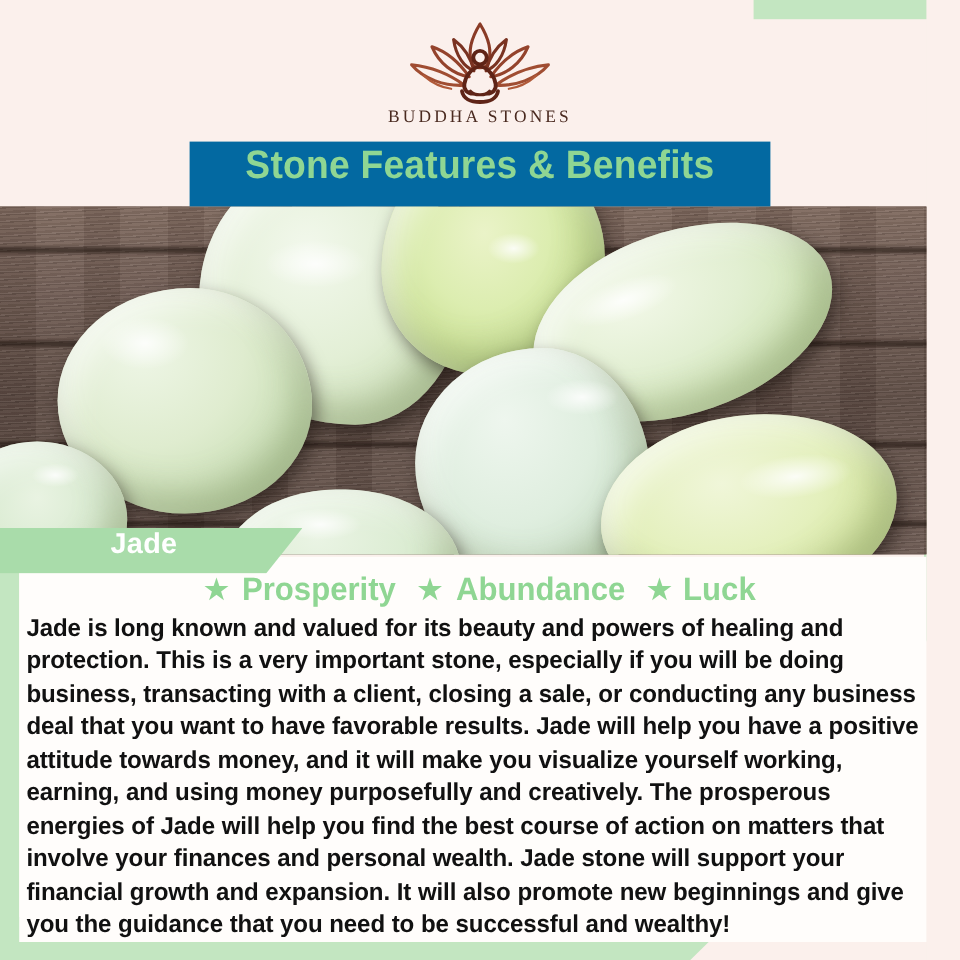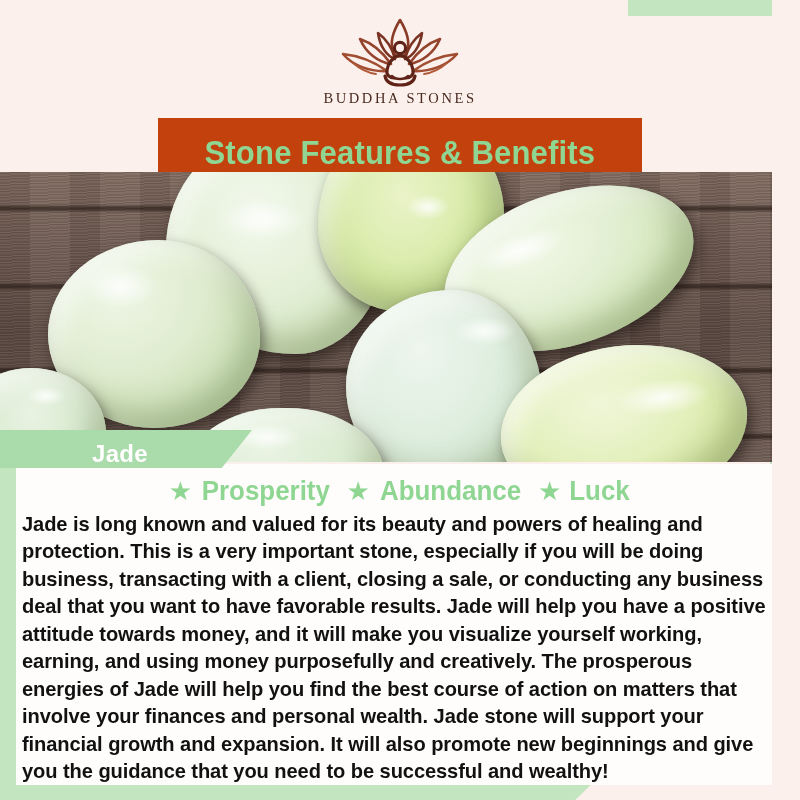--- a/index.html
+++ b/index.html
@@ -97,24 +97,24 @@
     font-weight: 400;
   }
 
   
   #title-banner {
     position: absolute;
     top: 118px;
     left: 158px;
     width: 484px;
     height: 54px;
-    background: #c2410c;
+    background: #0369a1;
     z-index: 4;
     display: flex;
-    align-items: flex-end;
+    align-items: flex-start;
     justify-content: center;
   }
   #title-text {
     font-family: "Liberation Sans Narrow", "Liberation Sans", sans-serif;
     font-size: 33px;
     font-weight: bold;
     color: #8fd693;
     letter-spacing: 0.2px;
     white-space: nowrap;
     transform: scaleX(0.94);
@@ -243,29 +243,29 @@
   #stone-9 { 
     left: 238px; top: -96px; width: 150px; height: 140px;
     border-radius: 50%;
     background: radial-gradient(ellipse at 50% 60%, #eef7e4 0%, #dcecca 60%, #c7de ac 100%);
   }
   #stone-9::after { left: 40px; top: 86px; width: 50px; height: 22px; }
 
   
   #jade-band {
     position: absolute;
-    top: 430px;
+    top: 440px;
     left: 0;
     width: 252px;
     height: 38px;
     background: #a9dcaa;
     z-index: 5;
     clip-path: polygon(0 0, 100% 0, 88% 100%, 0 100%);
     display: flex;
-    align-items: flex-end;
+    align-items: flex-start;
   }
   #jade-text {
     margin-left: 92px;
     font-family: "Liberation Sans", sans-serif;
     font-size: 24px;
     font-weight: bold;
     color: #ffffff;
     letter-spacing: 0.3px;
   }
 

